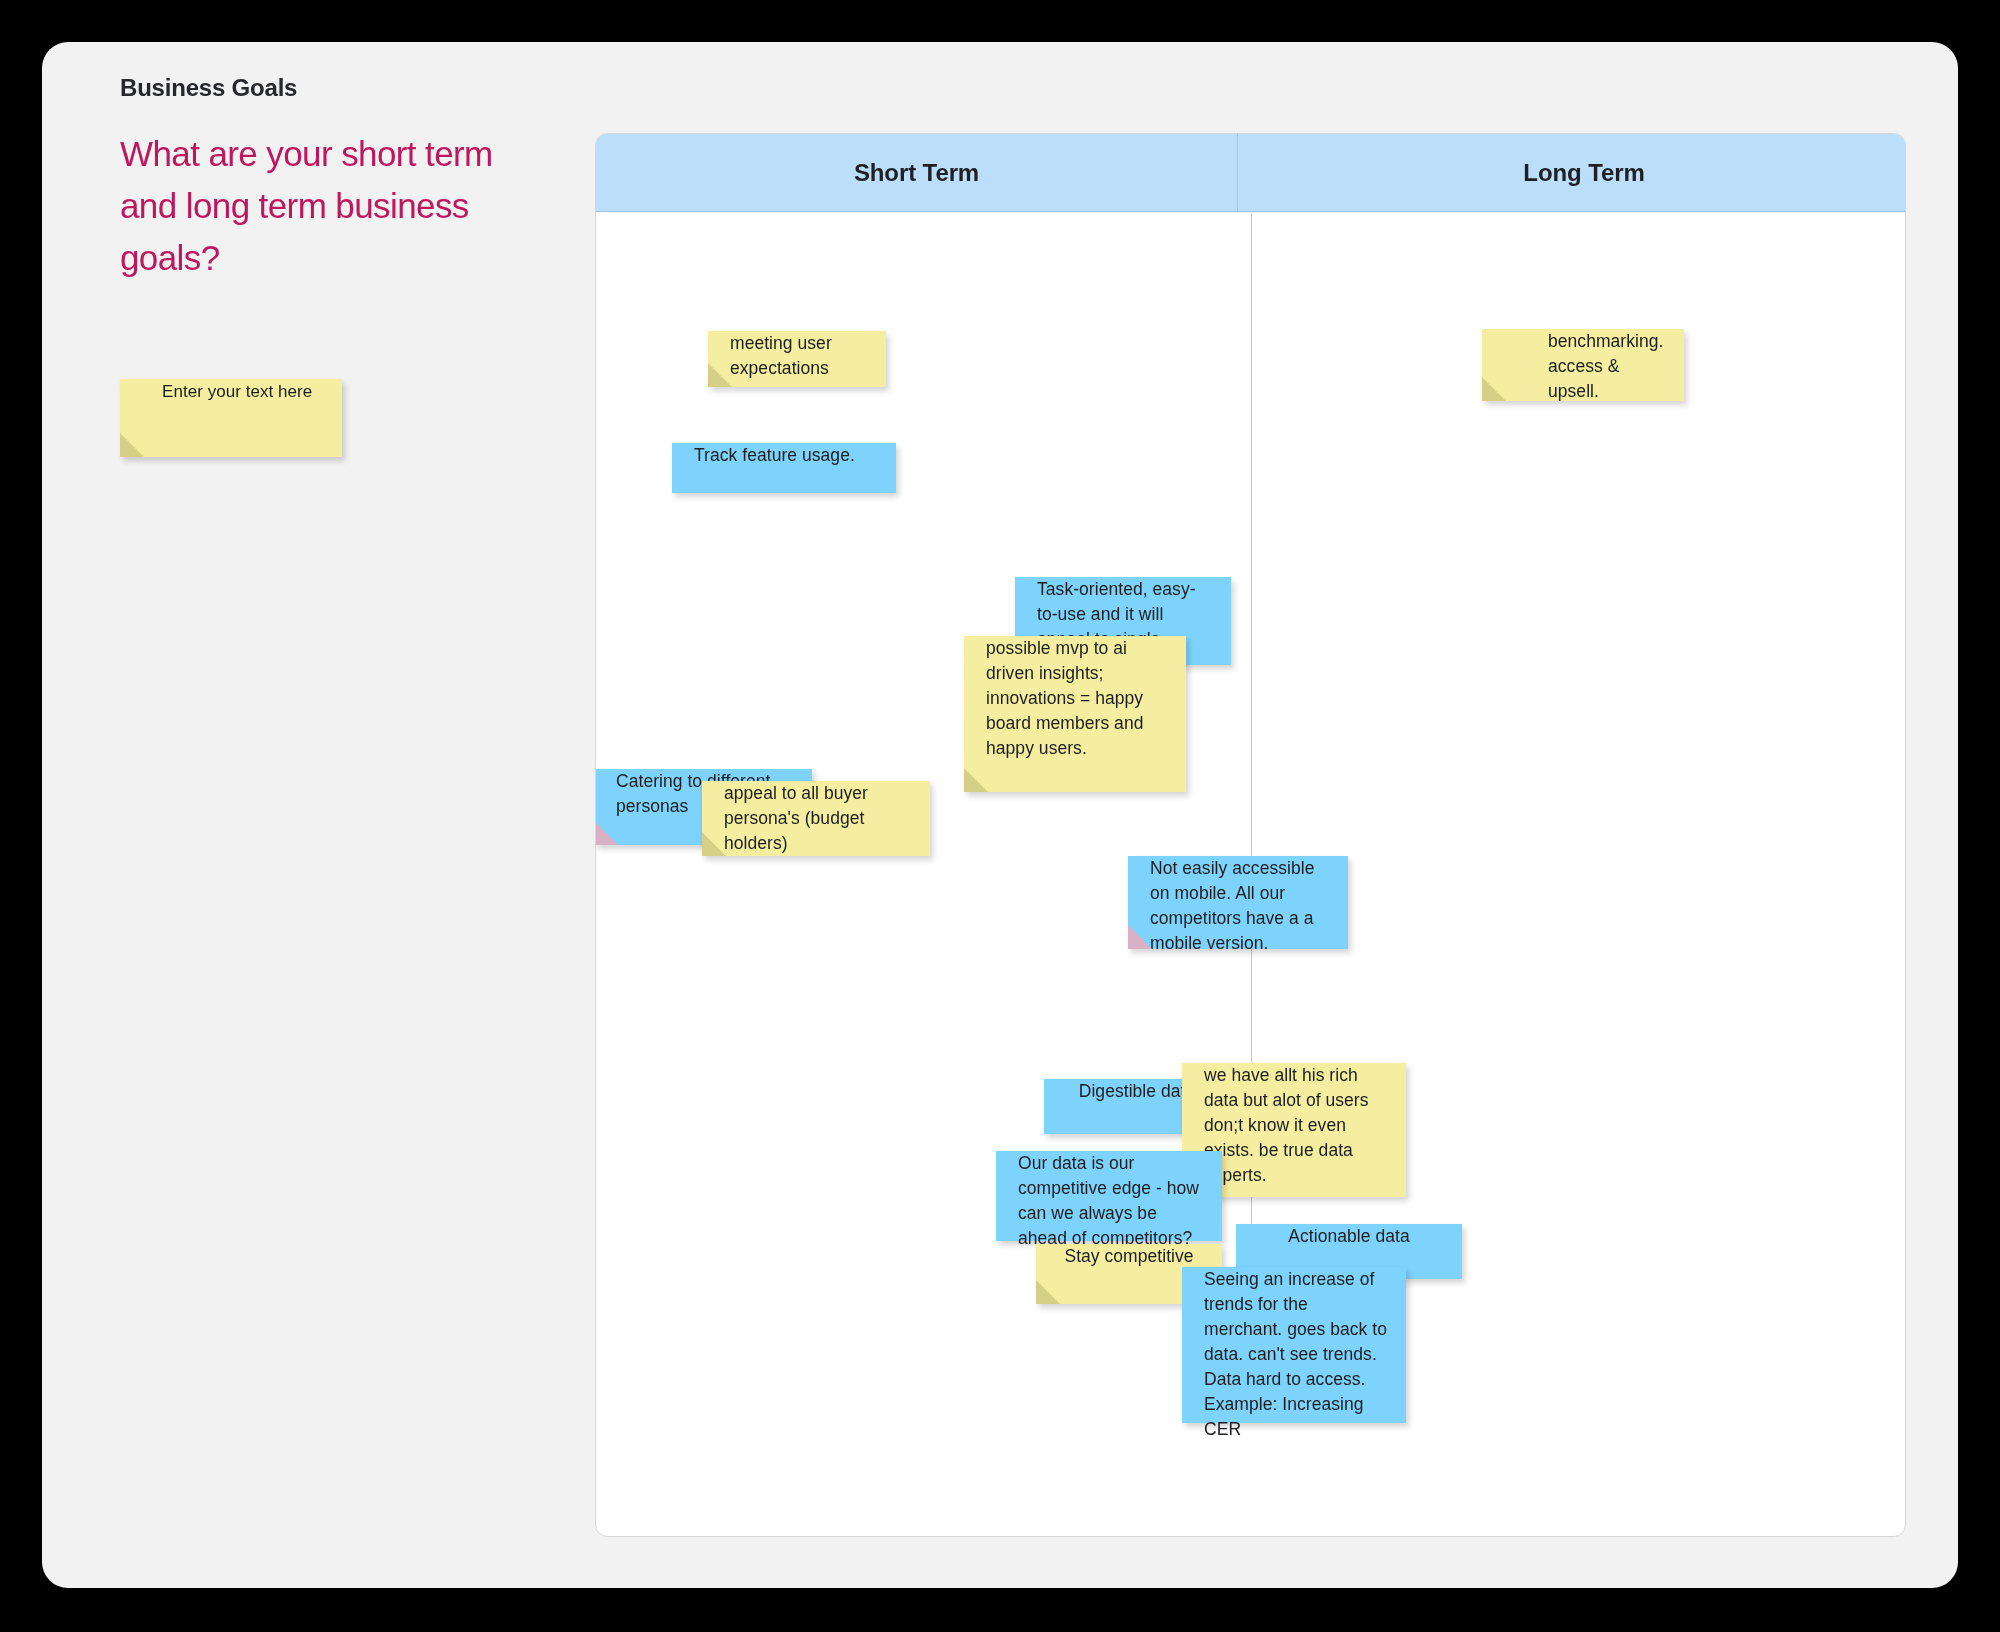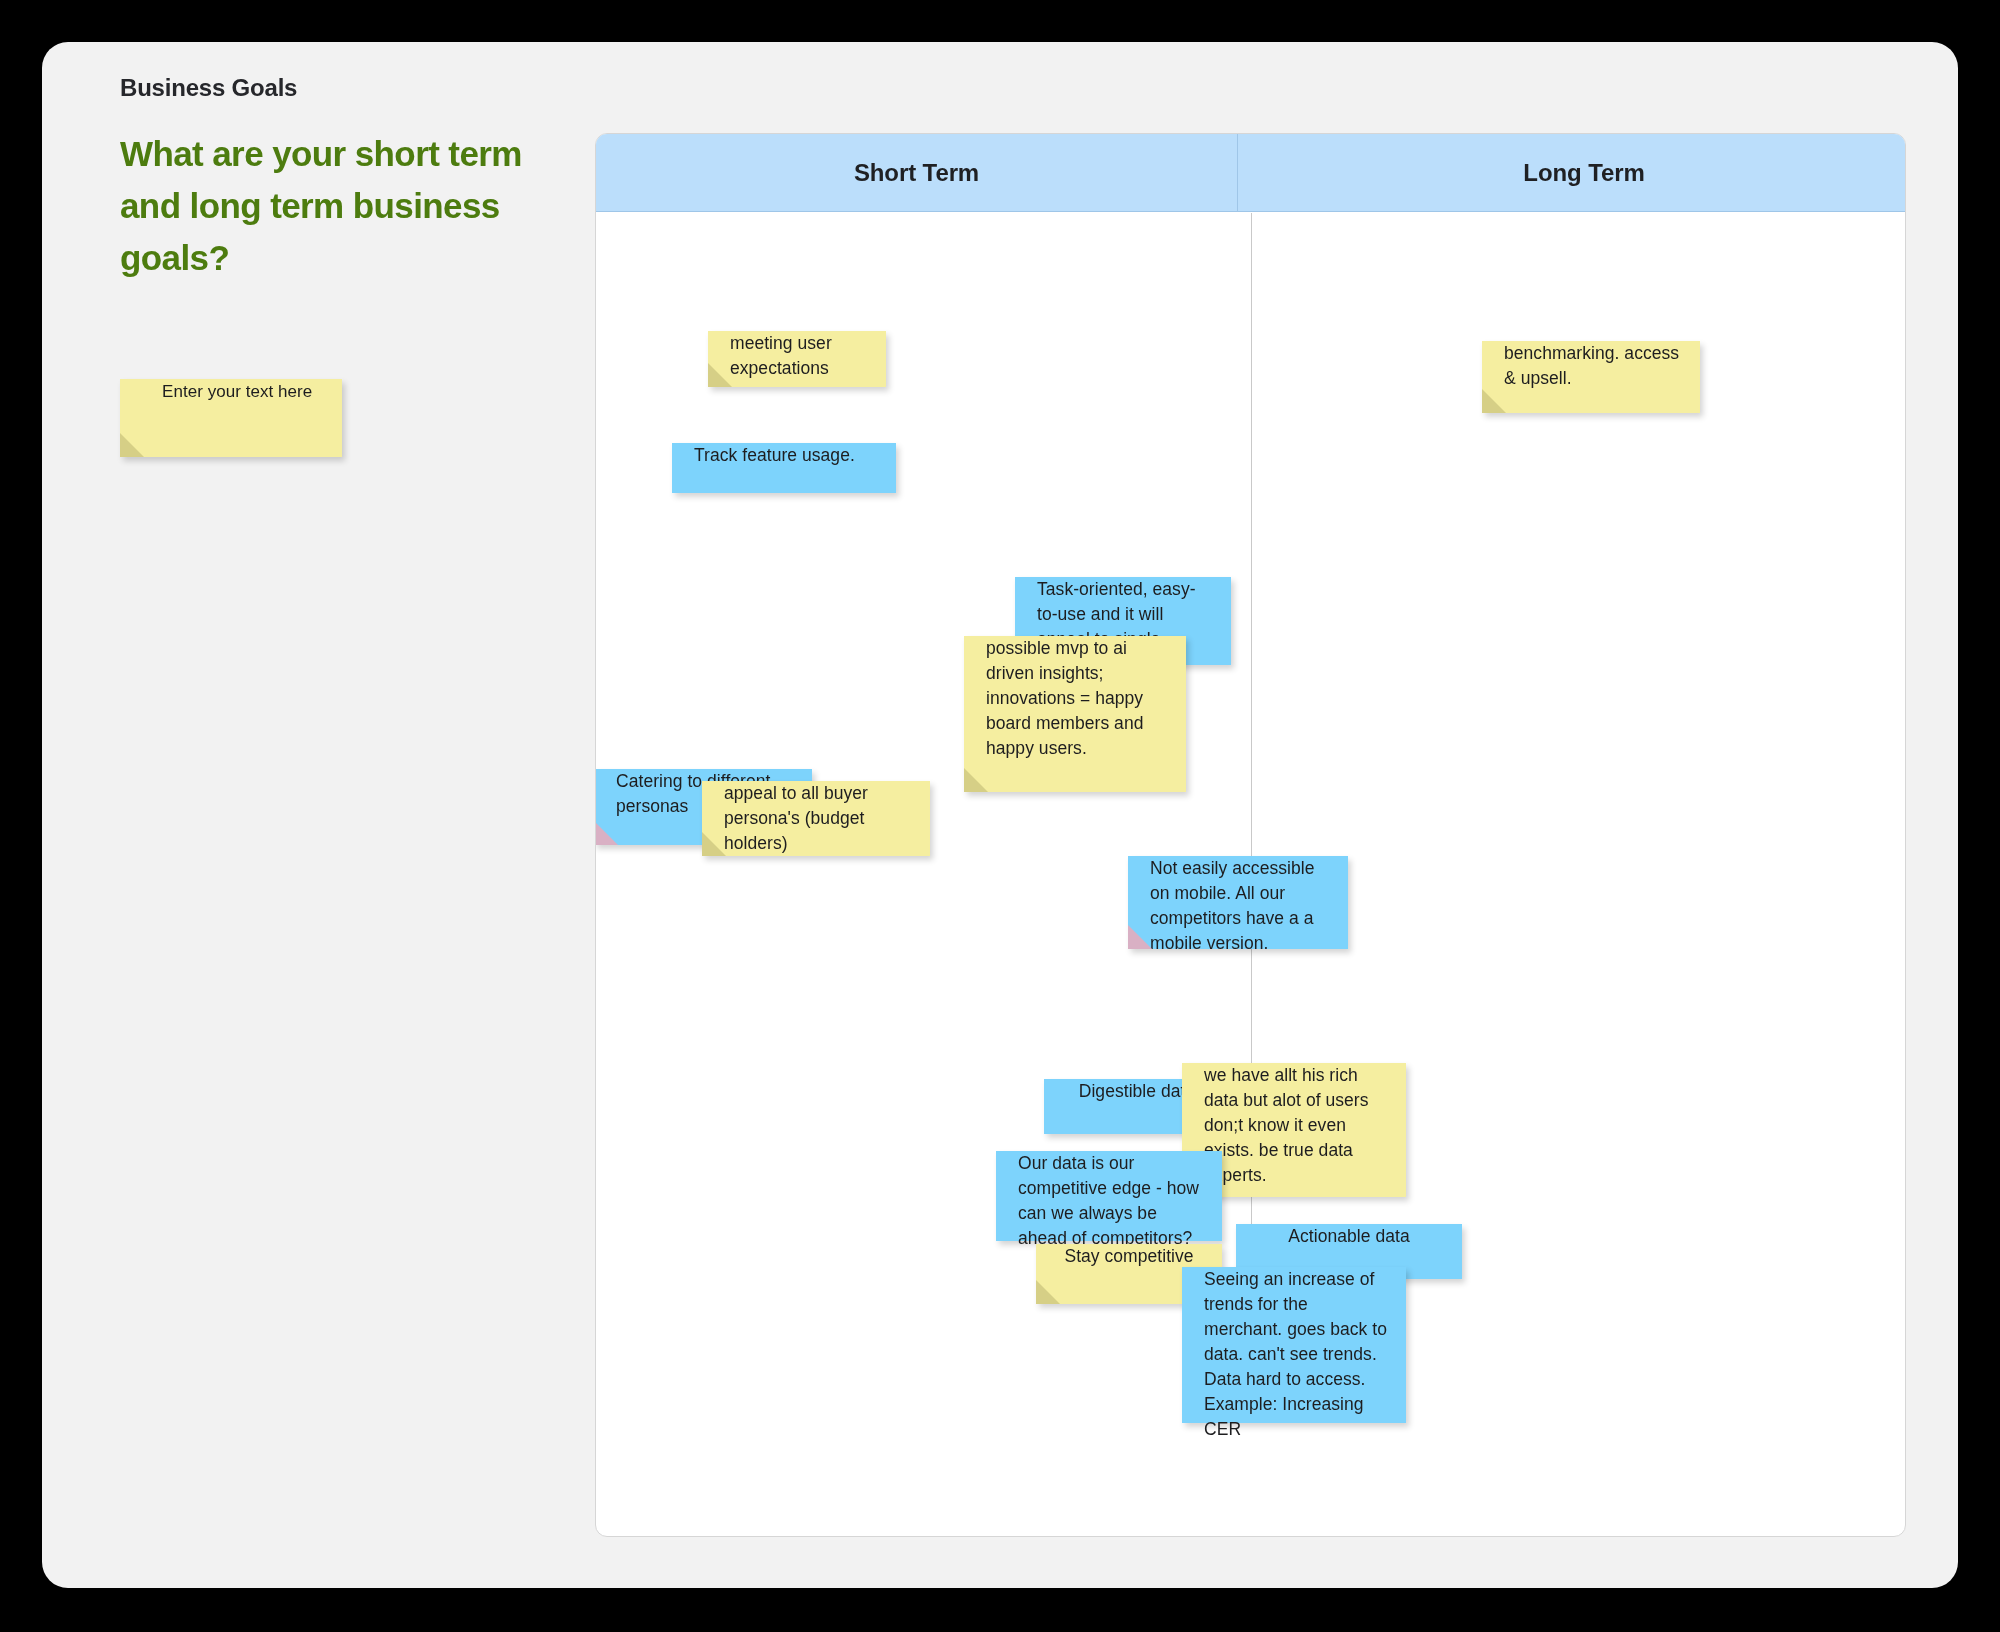--- a/index.html
+++ b/index.html
@@ -41,22 +41,22 @@
     letter-spacing: -0.2px;
   }
 
   .prompt-title {
     position: absolute;
     left: 78px;
     top: 86px;
     width: 420px;
     font-size: 35px;
     line-height: 52px;
-    font-weight: 700;
-    color: #4d7c0f;
+    font-weight: 400;
+    color: #be185d;
     letter-spacing: -0.6px;
   }
 
   
   .note {
     position: absolute;
     box-shadow: 3px 4px 6px rgba(0,0,0,0.17);
   }
   .note .note-body {
     position: relative;
@@ -187,21 +187,21 @@
 
     <div class="board-divider"></div>
 
     <div class="canvas" id="canvas">
         <div class="note yellow" style="left: 112px; top: 118px; width: 178px; height: 56px; z-index: 10;">
           <div class="note-body">
             <div class="note-text">meeting user expectations</div>
           </div>
           <span class="fold"></span>
         </div>
-        <div class="note yellow" style="left: 886px; top: 128px; width: 218px; height: 72px; z-index: 11;">
+        <div class="note yellow" style="left: 886px; top: 116px; width: 202px; height: 72px; z-index: 11; padding-left: 44px;">
           <div class="note-body">
             <div class="note-text">benchmarking. access &amp; upsell.</div>
           </div>
           <span class="fold"></span>
         </div>
         <div class="note pink nofold" style="left: 76px; top: 230px; width: 224px; height: 50px; z-index: 12;">
           <div class="note-body">
             <div class="note-text">Track feature usage.</div>
           </div>
         </div>

